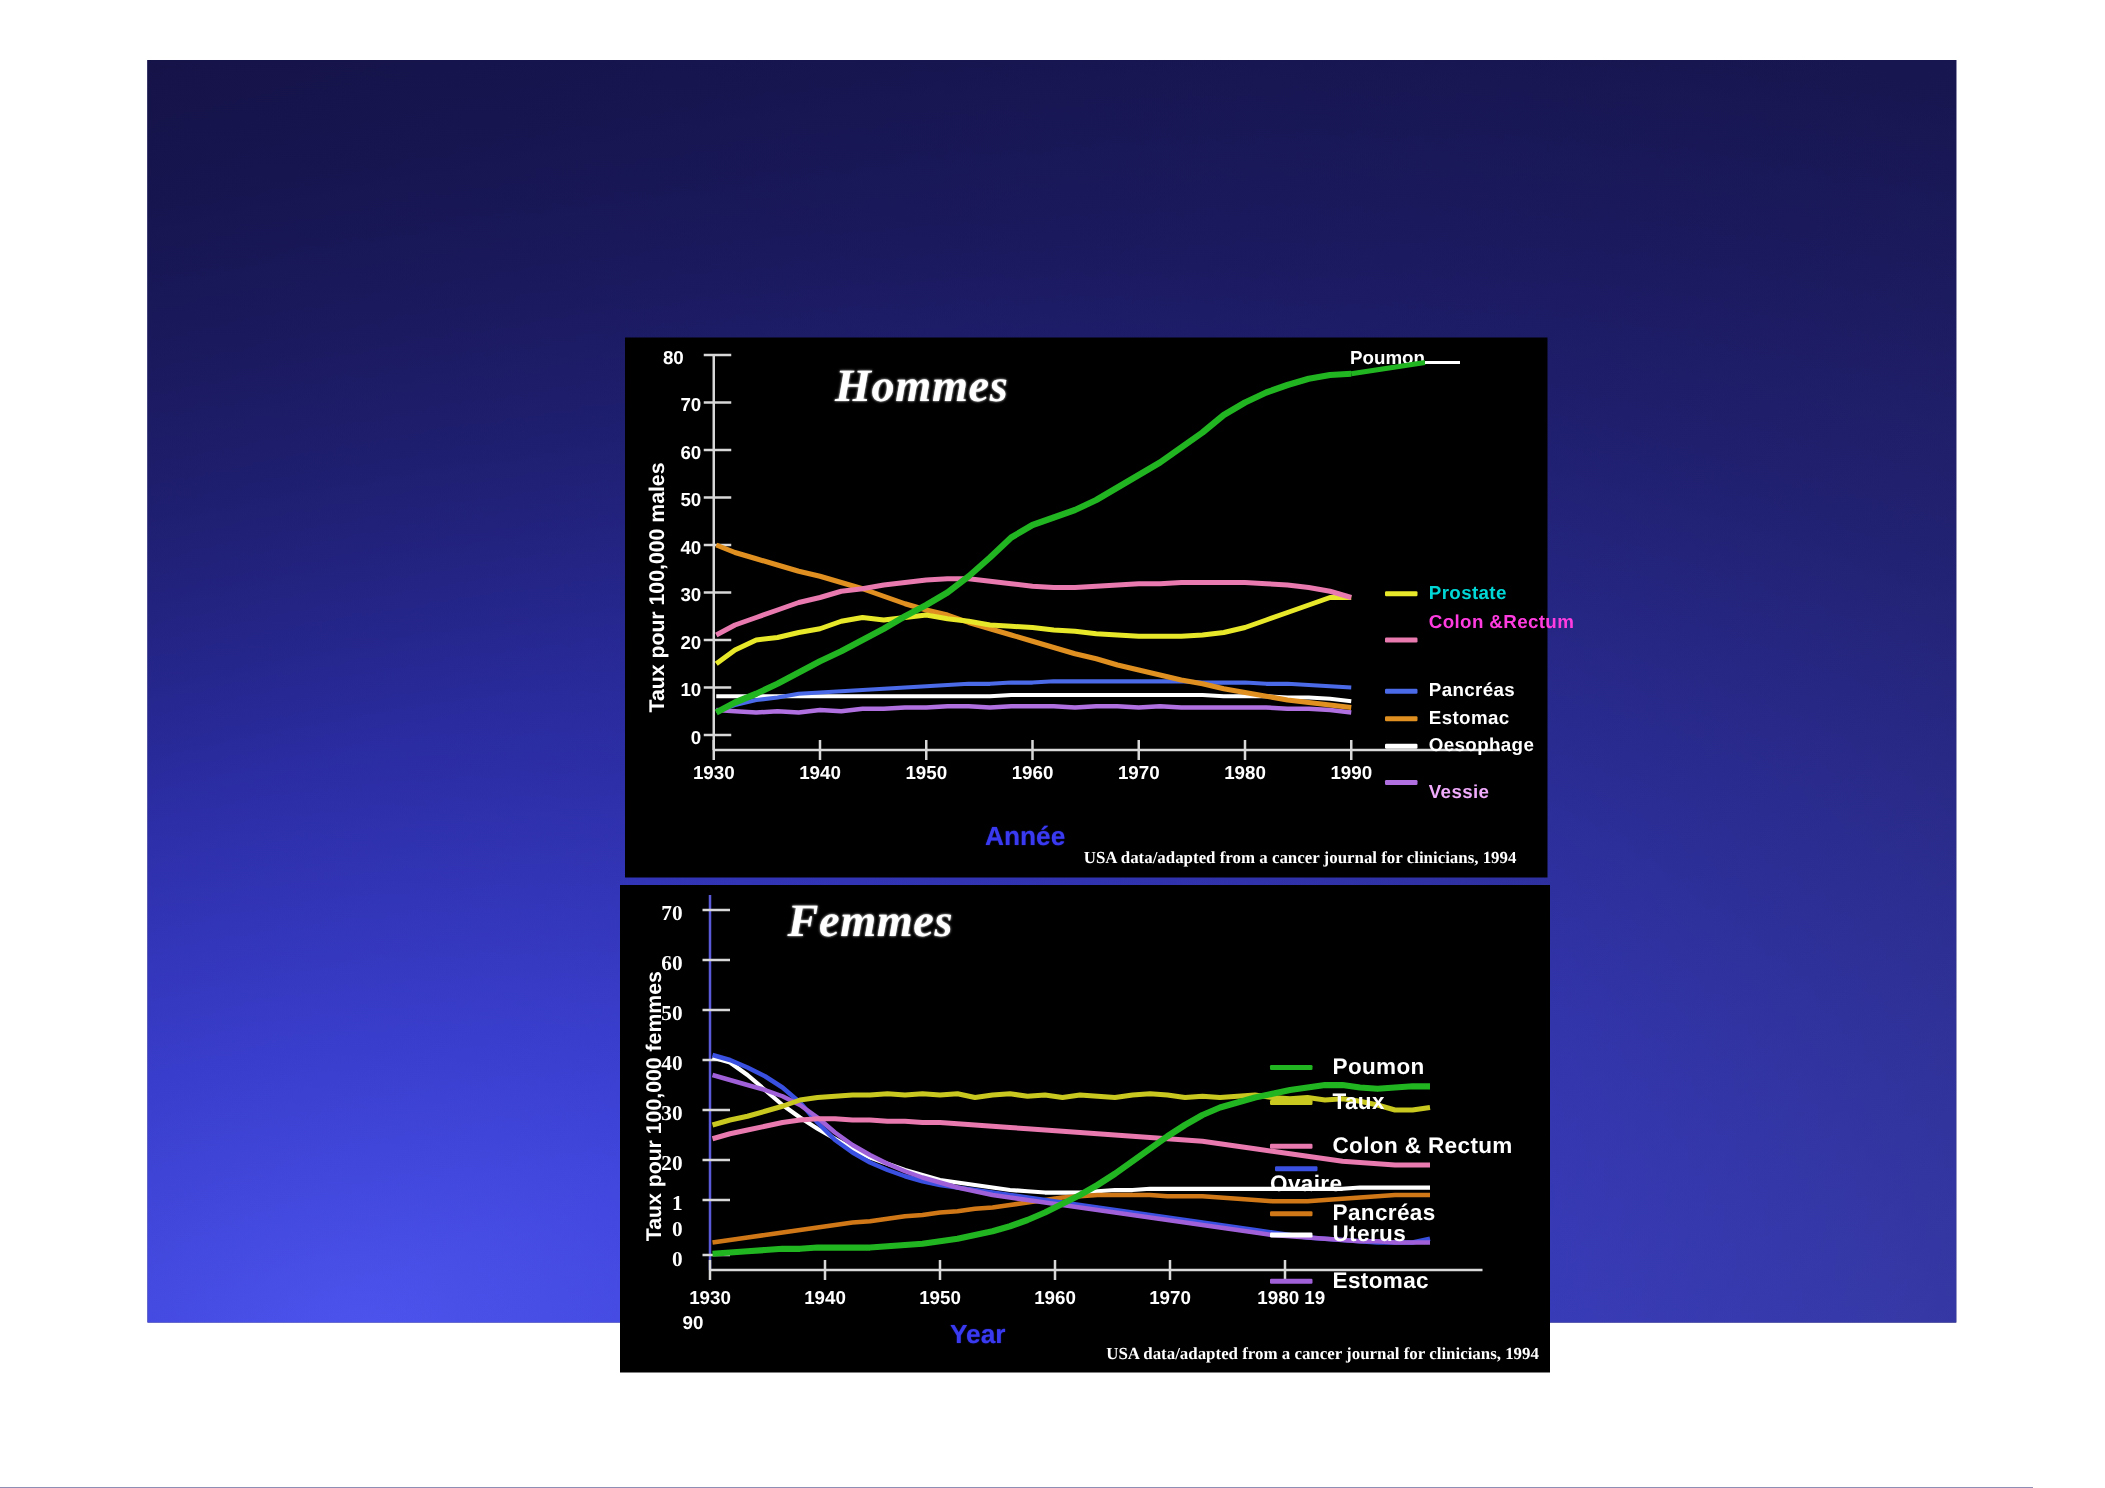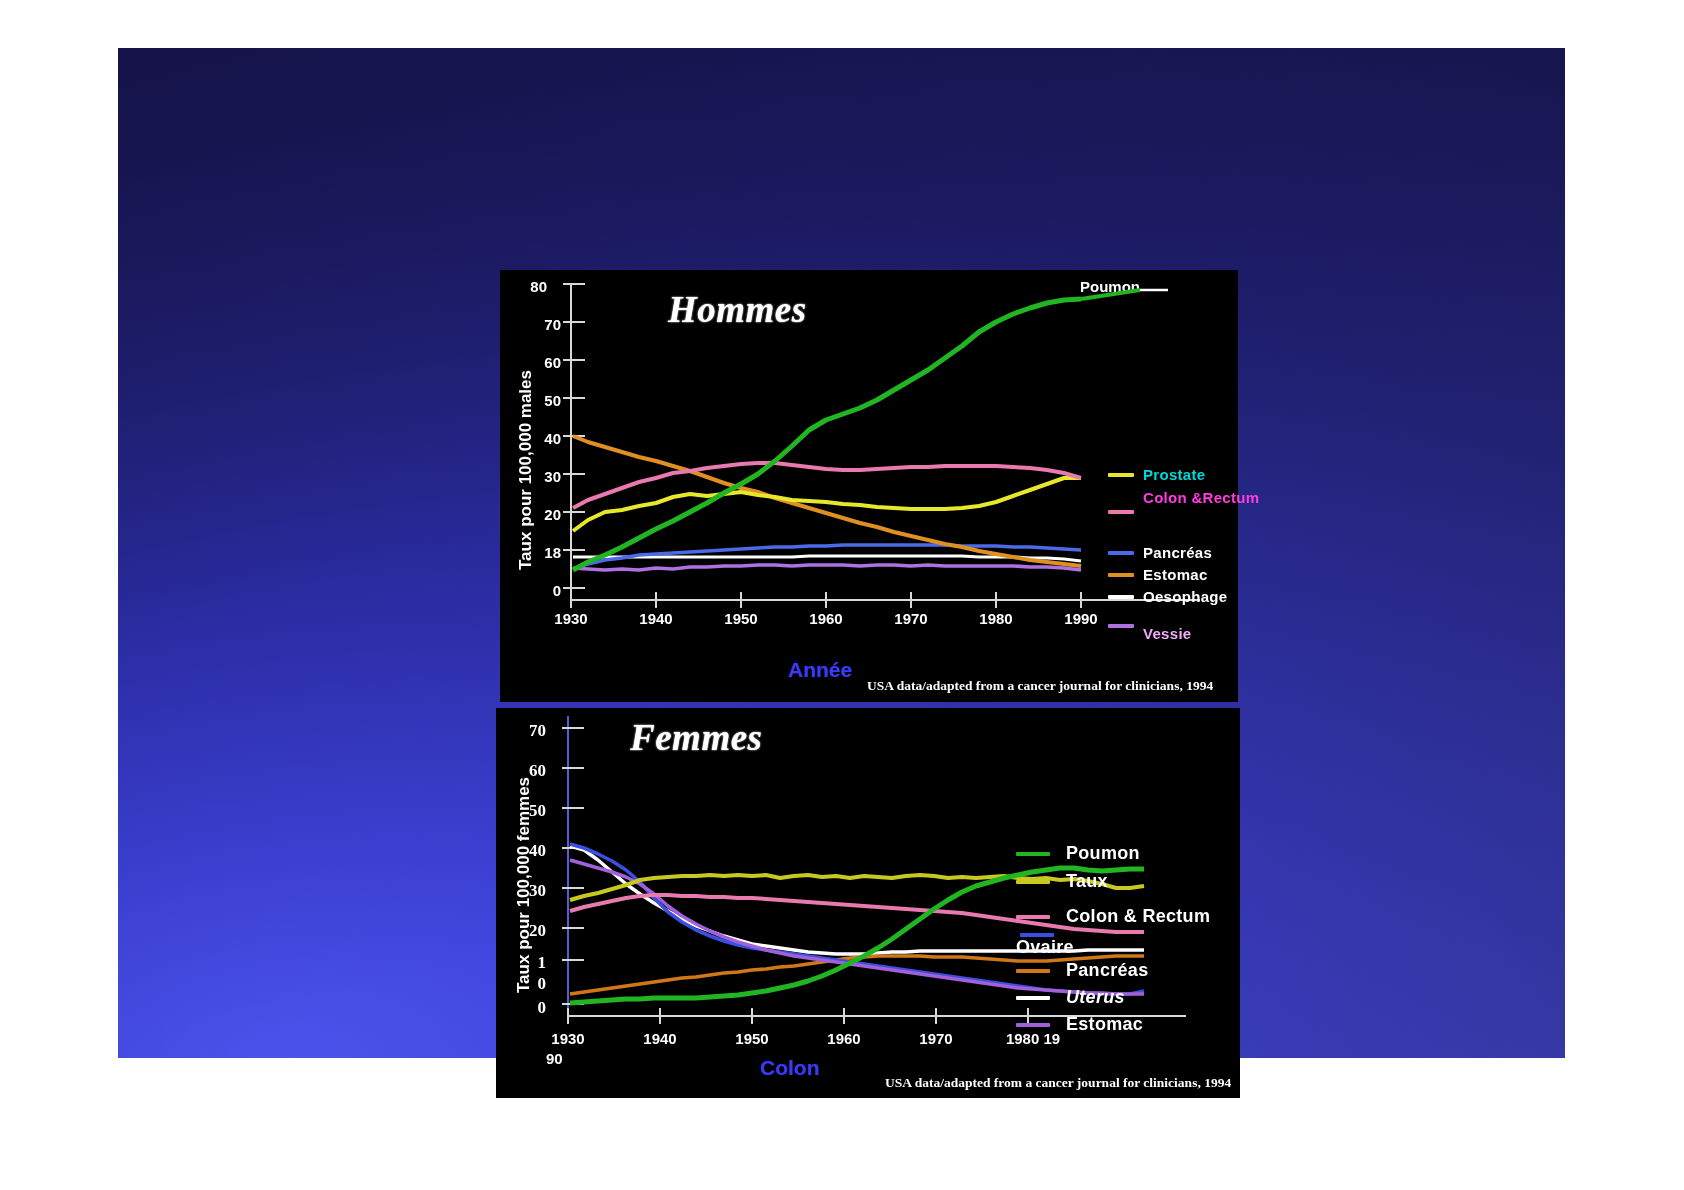--- a/index.html
+++ b/index.html
@@ -134,21 +134,21 @@
 
     <div class="attrib" style="left:367px;top:408px;">USA data/adapted from a cancer journal for clinicians, 1994</div>
 
     <div class="tick-label ytick" style="left:21px;top:8px;width:26px;">80</div>
     <div class="tick-label ytick" style="left:35px;top:46px;width:26px;">70</div>
     <div class="tick-label ytick" style="left:35px;top:84px;width:26px;">60</div>
     <div class="tick-label ytick" style="left:35px;top:122px;width:26px;">50</div>
     <div class="tick-label ytick" style="left:35px;top:160px;width:26px;">40</div>
     <div class="tick-label ytick" style="left:35px;top:198px;width:26px;">30</div>
     <div class="tick-label ytick" style="left:35px;top:236px;width:26px;">20</div>
-    <div class="tick-label ytick" style="left:35px;top:274px;width:26px;">18</div>
+    <div class="tick-label ytick" style="left:35px;top:274px;width:26px;">10</div>
     <div class="tick-label ytick" style="left:35px;top:312px;width:26px;">0</div>
 
     <div class="tick-label xtick" style="left:41px;top:340px;width:60px;">1930</div>
     <div class="tick-label xtick" style="left:126px;top:340px;width:60px;">1940</div>
     <div class="tick-label xtick" style="left:211px;top:340px;width:60px;">1950</div>
     <div class="tick-label xtick" style="left:296px;top:340px;width:60px;">1960</div>
     <div class="tick-label xtick" style="left:381px;top:340px;width:60px;">1970</div>
     <div class="tick-label xtick" style="left:466px;top:340px;width:60px;">1980</div>
     <div class="tick-label xtick" style="left:551px;top:340px;width:60px;">1990</div>
 
@@ -226,21 +226,21 @@
       </div>
     </div>
   </div>
 
   <div class="panel" id="panel-femmes">
 
     <div class="plot-title" id="title-femmes">Femmes</div>
 
     <div class="ylabel" id="ylabel-femmes">Taux pour 100,000 femmes</div>
 
-    <div class="xlabel" style="left:264px;top:348px;">Colon</div>
+    <div class="xlabel" style="left:264px;top:348px;">Year</div>
 
     <div class="attrib" style="left:389px;top:367px;">USA data/adapted from a cancer journal for clinicians, 1994</div>
 
     <div class="tick-label ytick-f" style="left:20px;top:13px;width:30px;">70</div>
     <div class="tick-label ytick-f" style="left:20px;top:53px;width:30px;">60</div>
     <div class="tick-label ytick-f" style="left:20px;top:93px;width:30px;">50</div>
     <div class="tick-label ytick-f" style="left:20px;top:133px;width:30px;">40</div>
     <div class="tick-label ytick-f" style="left:20px;top:173px;width:30px;">30</div>
     <div class="tick-label ytick-f" style="left:20px;top:213px;width:30px;">20</div>
     <div class="tick-label ytick-f" style="left:20px;top:245px;width:30px;">1</div>
@@ -309,21 +309,21 @@
         <span class="legend-text">Colon &amp; Rectum</span>
       </div>
       <div class="legend-row" style="left:520px;top:225px;flex-direction:column;">
         <span class="swatch" style="background:#3a50e0;"></span>
         <span class="legend-text">Ovaire</span>
       </div>
       <div class="legend-row" style="left:520px;top:252px;">
         <span class="swatch" style="background:#d07818;"></span>
         <span class="legend-text">Pancréas</span>
       </div>
-      <div class="legend-row" style="left:520px;top:279px;font-style:italic;">
+      <div class="legend-row" style="left:520px;top:269px;">
         <span class="swatch" style="background:#ffffff;"></span>
         <span class="legend-text">Uterus</span>
       </div>
       <div class="legend-row" style="left:520px;top:306px;">
         <span class="swatch" style="background:#a060d8;"></span>
         <span class="legend-text">Estomac</span>
       </div>
     </div>
   </div>
 

